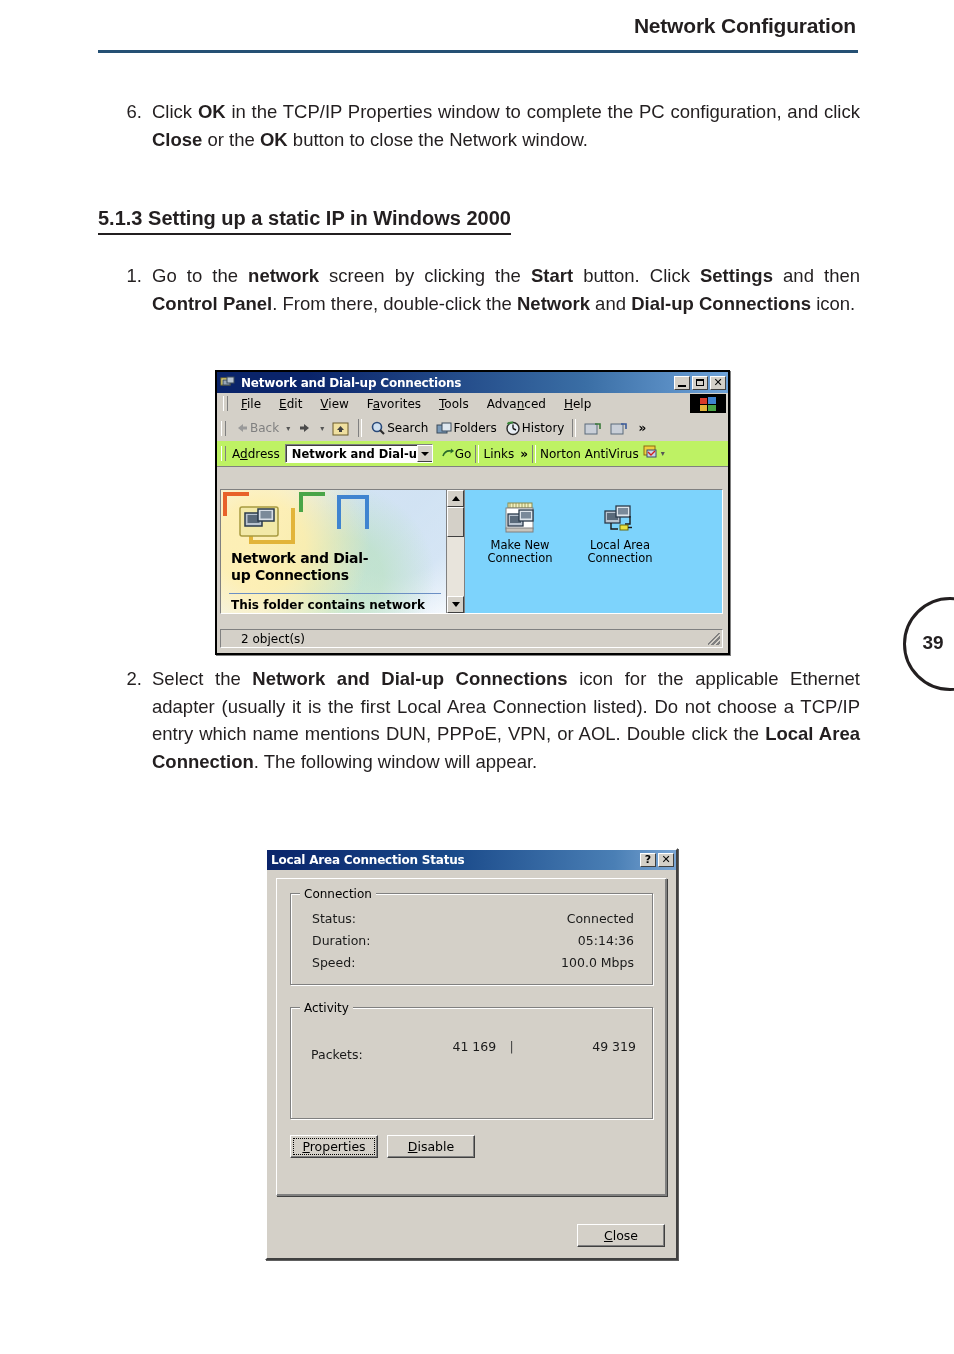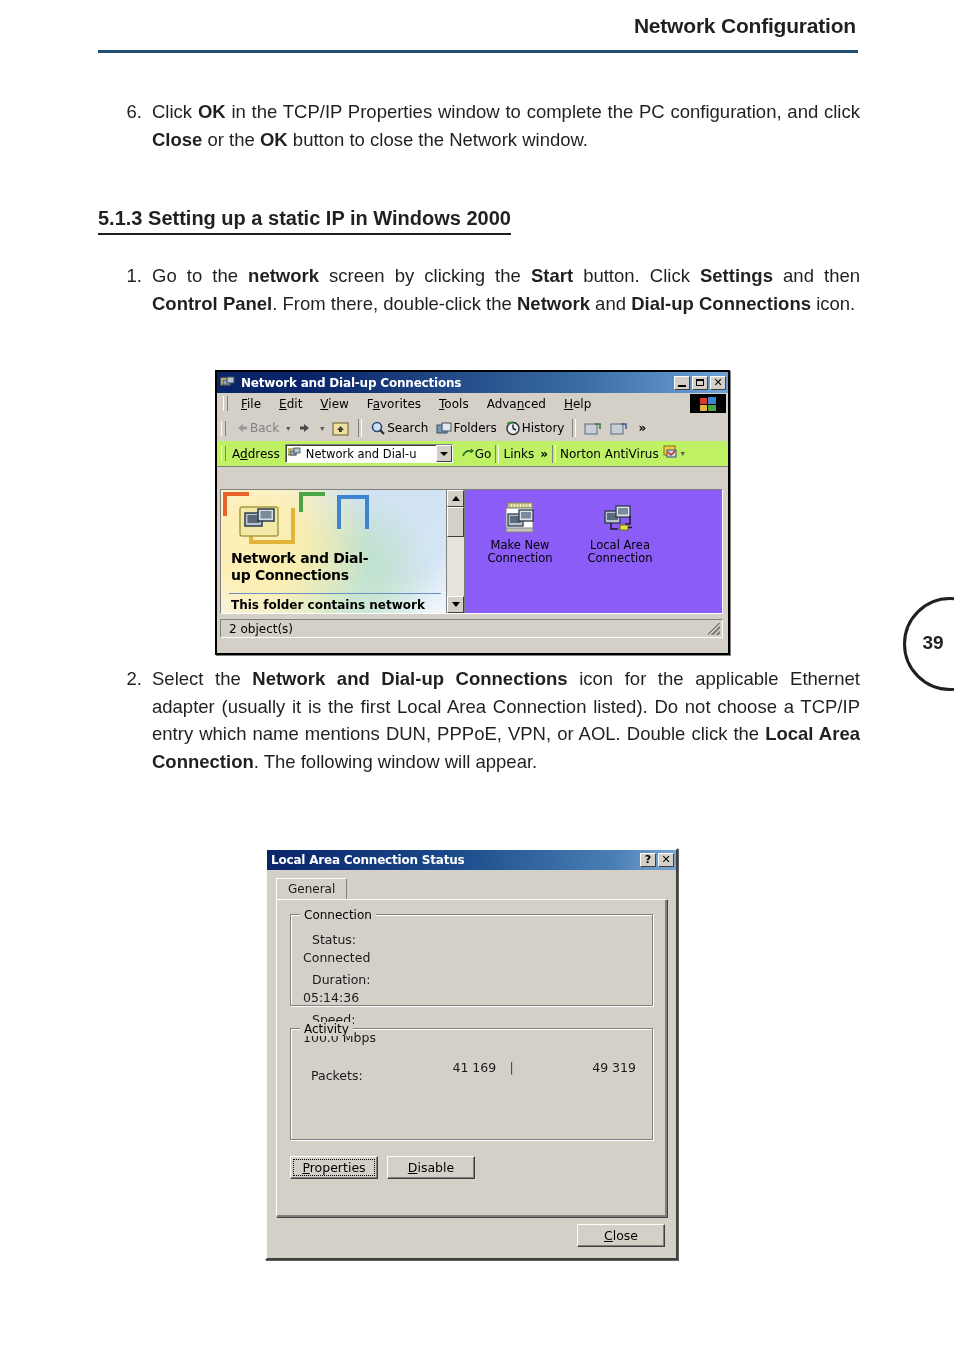--- a/index.html
+++ b/index.html
@@ -223,30 +223,31 @@
     height: 25px;
     display: flex;
     align-items: center;
     padding-left: 4px;
     background: #bef264;
     border-bottom: 1px solid #808080;
   }
   .addr-label { font-size: 12px; padding: 0 5px 0 2px; }
   .addr-combo {
     height: 19px;
-    width: 168px;
+    width: 148px;
     background: #ffffff;
     border: 1px solid #808080;
     border-right-color: #ffffff;
     border-bottom-color: #ffffff;
     box-shadow: inset 1px 1px 0 #404040;
     display: flex; align-items: center;
     box-sizing: border-box;
     padding-left: 2px;
     overflow: hidden;
+    font-weight: bold;
   }
   .addr-combo-text {
     font-size: 11.5px; margin-left: 4px; white-space: nowrap;
   }
   .combo-arrow {
     width: 16px; height: 17px;
     margin-left: auto;
     background: #d4d0c8;
     border: 1px solid #ffffff;
     border-right-color: #404040;
@@ -366,49 +367,49 @@
     background: #d4d0c8;
     border: 1px solid #ffffff;
     border-right-color: #404040;
     border-bottom-color: #404040;
     box-sizing: border-box;
     margin: 0;
   }
   .scroll-track { flex: 1; background: #e8e4dc; }
   .list-pane {
     flex: 1;
-    background: #8b5cf6;
+    background: #7dd3fc;
     display: flex;
     padding: 10px 0 0 16px;
     gap: 22px;
     border-left: 1px solid #808080;
   }
   .file-icon-cell {
     width: 78px;
     text-align: center;
     font-size: 11.5px;
     line-height: 13px;
     color: #000;
   }
   .file-icon-art {
     height: 36px;
     display: flex; align-items: center; justify-content: center;
     margin-bottom: 3px;
   }
   .statusbar {
     position: absolute;
-    left: 3px; bottom: 15px;
+    left: 3px; bottom: 5px;
     width: 503px; height: 19px;
     background: #d4d0c8;
     border: 1px solid #808080;
     border-right-color: #ffffff;
     border-bottom-color: #ffffff;
     box-sizing: border-box;
     display: flex; align-items: center;
-    padding-left: 8px;
+    padding-left: 20px;
     font-size: 12px;
   }
   .resize-grip {
     position: absolute;
     right: 2px; bottom: 2px;
     width: 12px; height: 12px;
     background:
       linear-gradient(135deg, transparent 42%, #808080 42% 52%, transparent 52%),
       linear-gradient(135deg, transparent 62%, #808080 62% 72%, transparent 72%),
       linear-gradient(135deg, transparent 82%, #808080 82% 92%, transparent 92%);
@@ -480,21 +481,20 @@
     padding: 0 4px;
     font-size: 12px;
     color: #000;
   }
   .kv-row {
     display: flex;
     justify-content: space-between;
     font-size: 12.5px;
     padding: 2px 0;
     line-height: 18px;
-    flex-direction: column;
   }
   .kv-key { padding-left: 9px; }
   .kv-val { padding-right: 6px; }
   #connection-group { height: 92px; margin-bottom: 22px; }
   #activity-group   { height: 112px; margin-bottom: 16px; }
 
   .activity-head {
     display: flex;
     align-items: center;
     justify-content: center;
@@ -808,23 +808,20 @@
 <div id="status-dialog">
   <div class="dlg-titlebar">
     <span class="dlg-title">Local Area Connection Status</span>
     <span class="winbtns">
       <span class="winbtn close">?</span>
       <span class="winbtn close">✕</span>
     </span>
   </div>
 
   <div class="dlg-body">
-    <div class="tabstrip">
-      <div class="tab">General</div>
-    </div>
 
     <div class="tab-panel">
 
       <div class="groupbox" id="connection-group">
         <span class="groupbox-title">Connection</span>
         <div class="kv-row">
           <span class="kv-key">Status:</span>
           <span class="kv-val">Connected</span>
         </div>
         <div class="kv-row">

